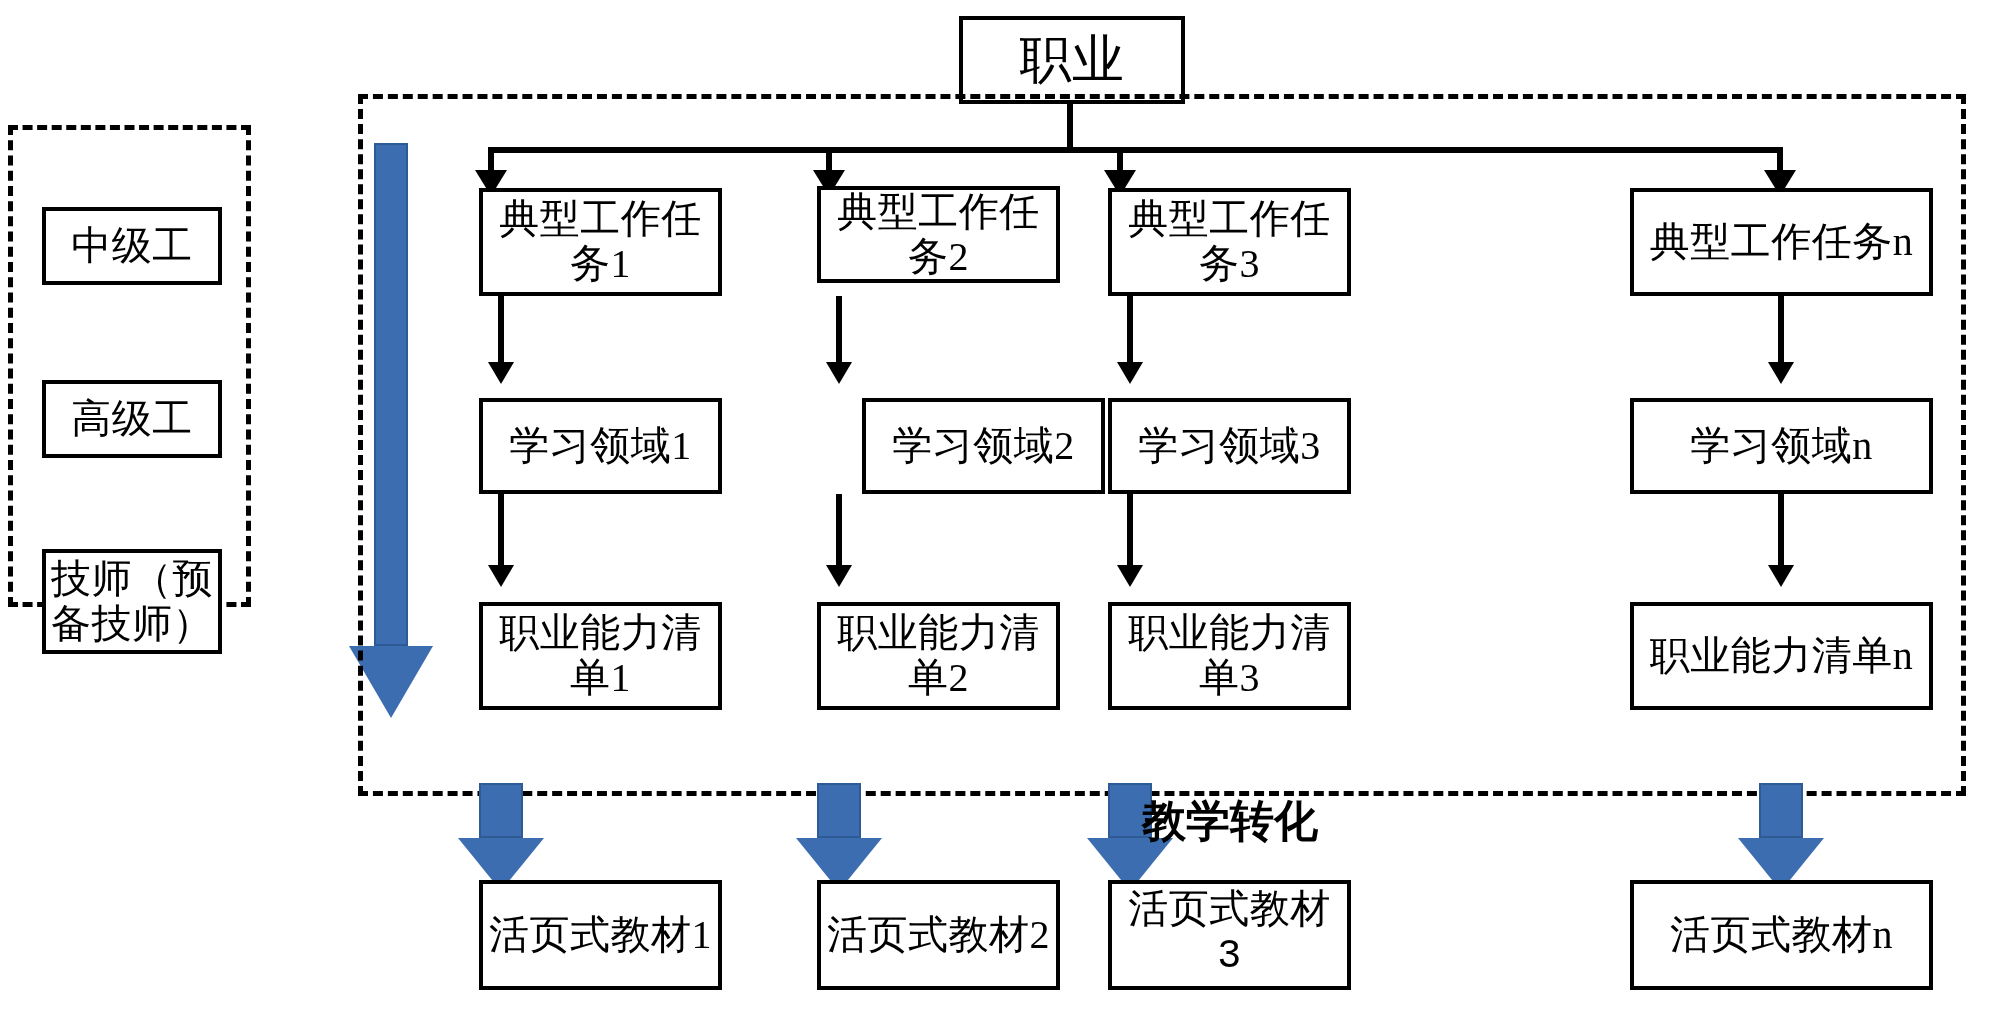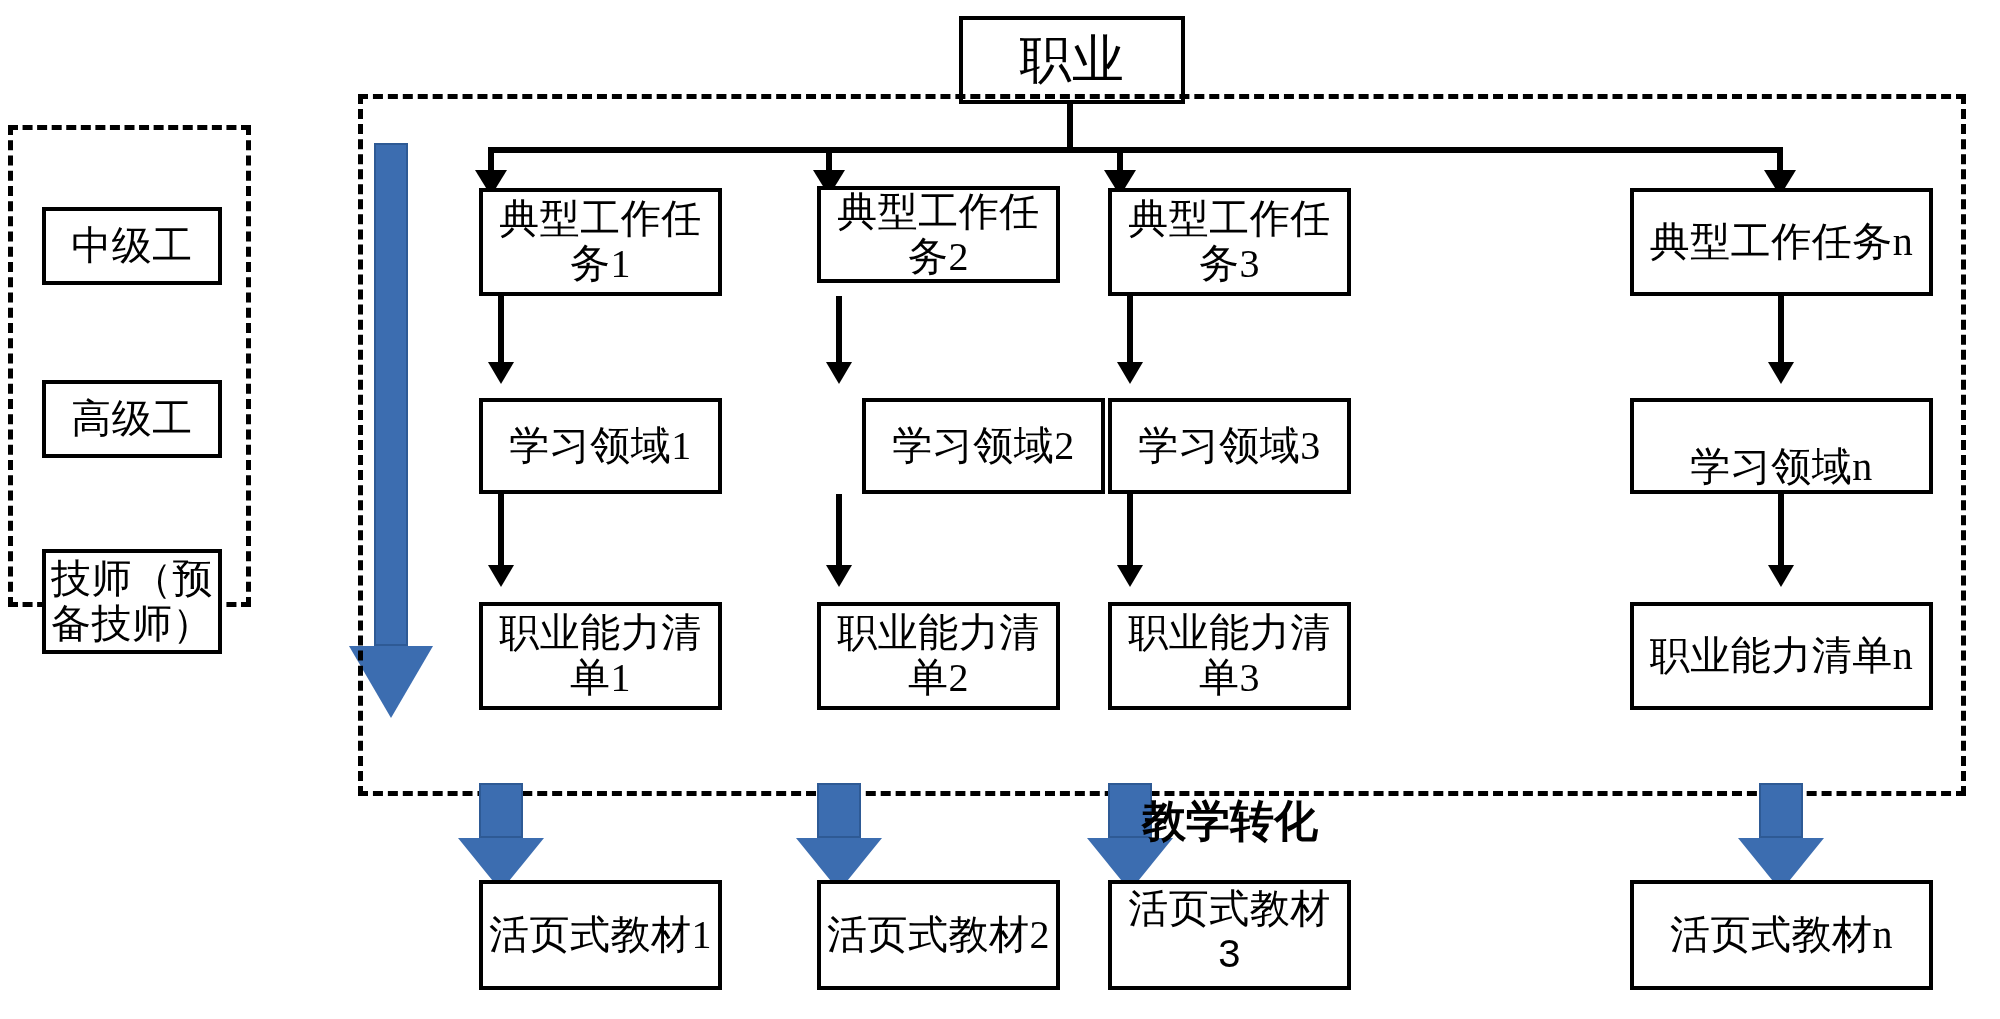--- a/index.html
+++ b/index.html
@@ -198,21 +198,21 @@
   <div class="box" style="left:1108px; top:880px; width:243px; height:110px; font-size:40px; padding:0 6px;font-family:Liberation Mono, monospace;">
     <span>活页式教材3</span>
   </div>
 
   <div class="box" style="left:1630px; top:188px; width:303px; height:108px; font-size:40px; padding:0 6px;">
     <span>典型工作任务n</span>
   </div>
   <div class="vline" style="left:1778px; top:296px; width:6px; height:76px;"></div>
   <div class="arrowhead small" style="left:1768px; top:362px;"></div>
 
-  <div class="box" style="left:1630px; top:398px; width:303px; height:96px; font-size:40px; padding:0 6px;align-items:flex-end;">
+  <div class="box" style="left:1630px; top:398px; width:303px; height:96px; font-size:40px; padding:0 6px;">
     <span>学习领域n</span>
   </div>
   <div class="vline" style="left:1778px; top:494px; width:6px; height:80px;"></div>
   <div class="arrowhead small" style="left:1768px; top:565px;"></div>
 
   <div class="box" style="left:1630px; top:602px; width:303px; height:108px; font-size:40px; padding:0 6px;">
     <span>职业能力清单n</span>
   </div>
 
   <div class="blue-arrow" style="left:1723px; top:783px; width:116px; height:108px;">

